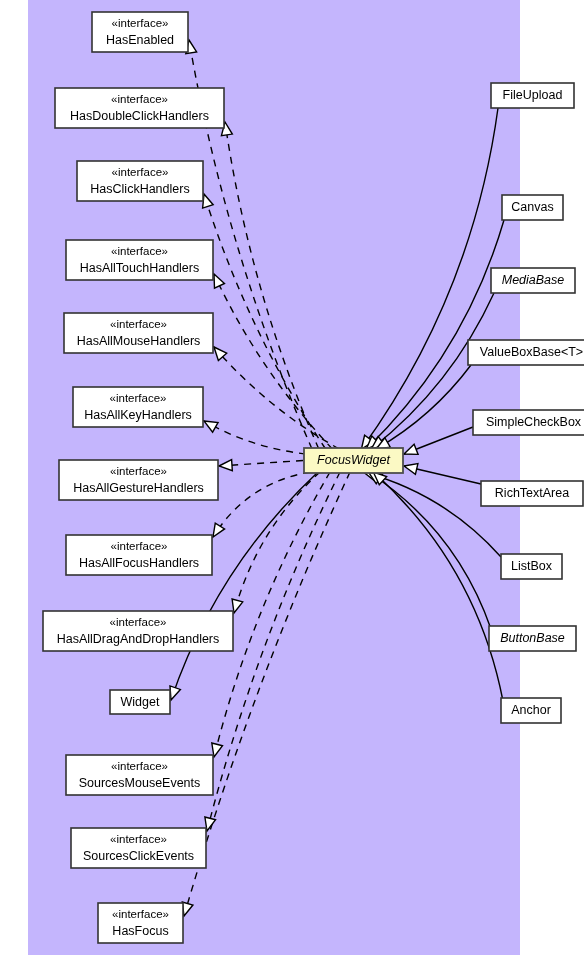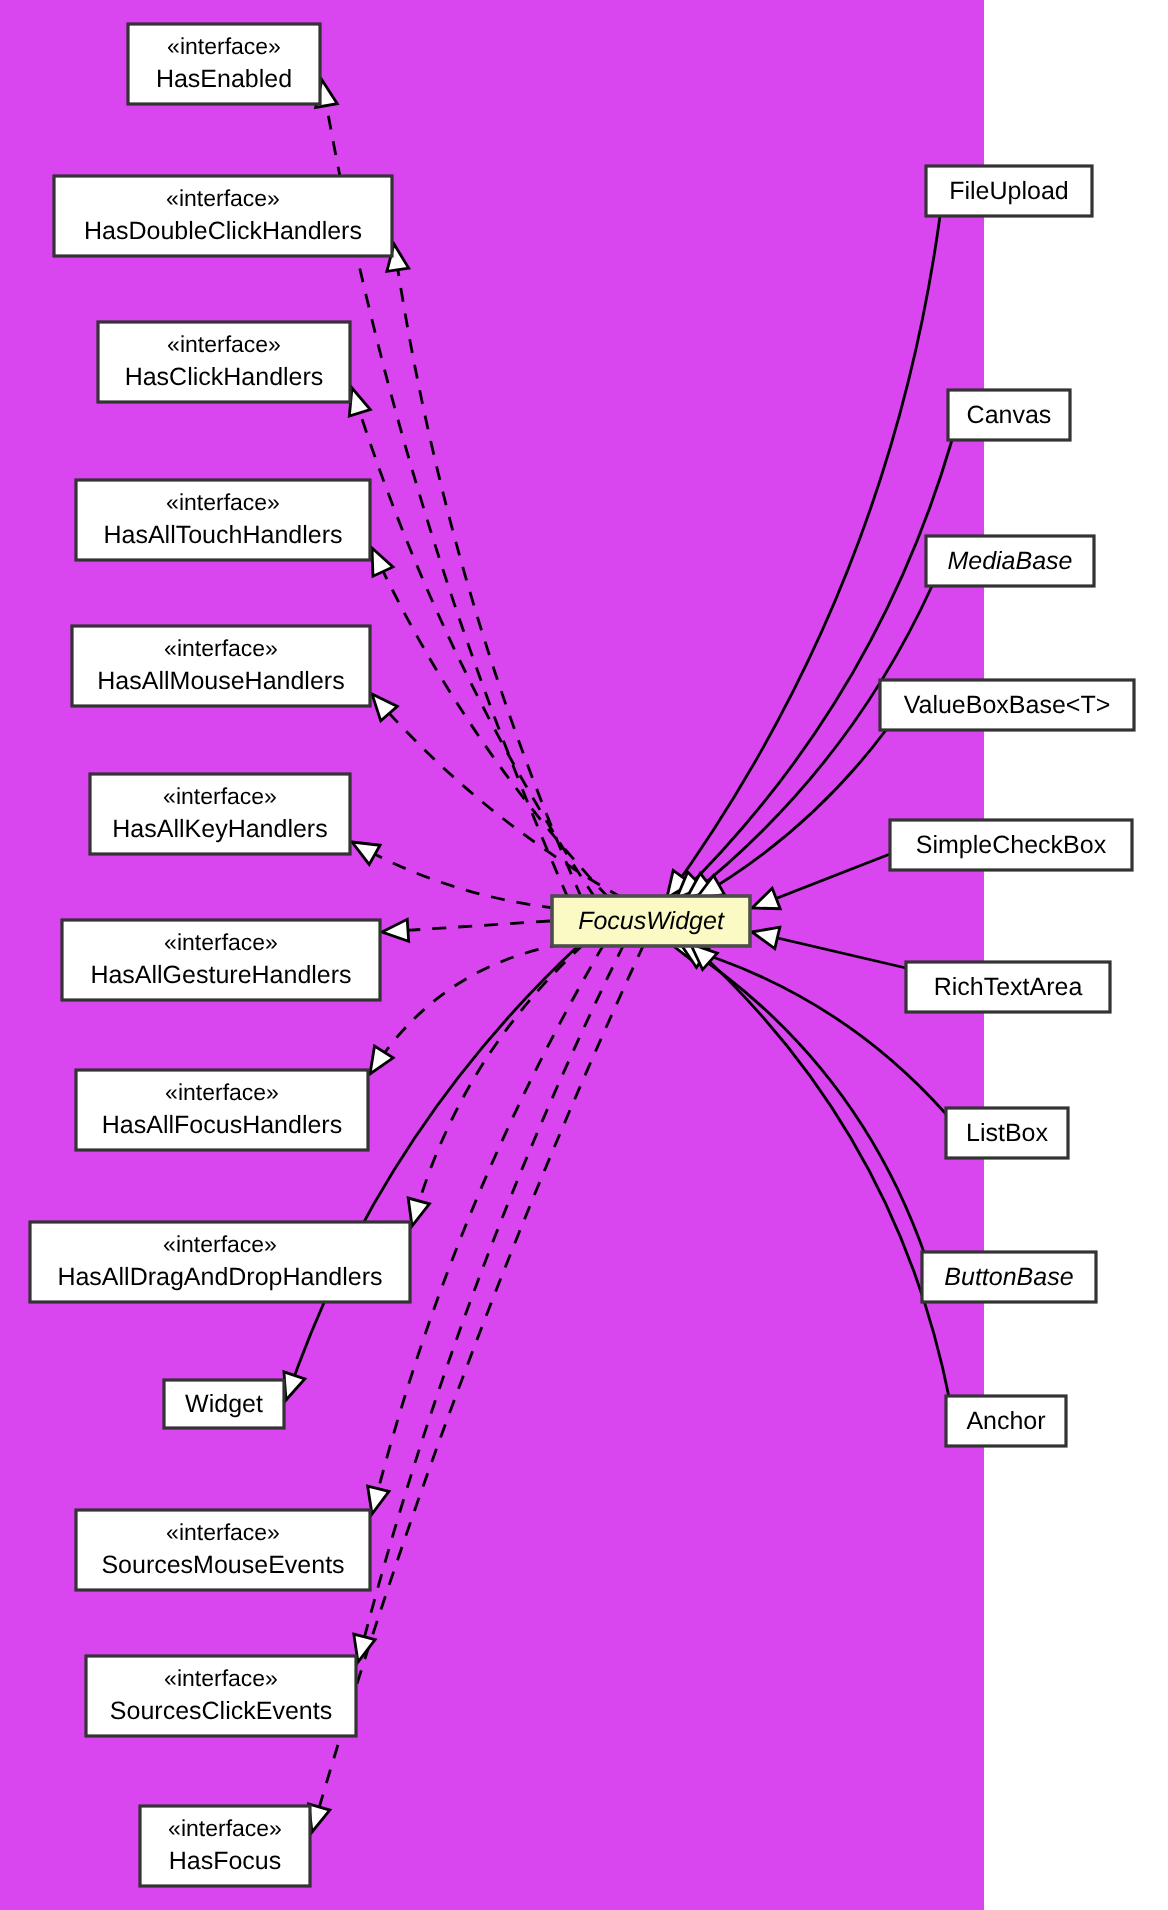--- a/index.html
+++ b/index.html
@@ -10,21 +10,22 @@
   body {
     width: 584px;
     height: 955px;
     font-family: "Liberation Sans", sans-serif;
     overflow: hidden;
   }
   #diagram-root {
     position: relative;
     width: 492px;
     height: 955px;
-    background: #d946ef;
+    background: #c4b5fd;
+    margin-left: 28px;
   }
   svg#uml-svg {
     position: absolute;
     left: 0;
     top: 0;
     width: 584px;
     height: 955px;
     display: block;
   }
   .uml-box-rect {

